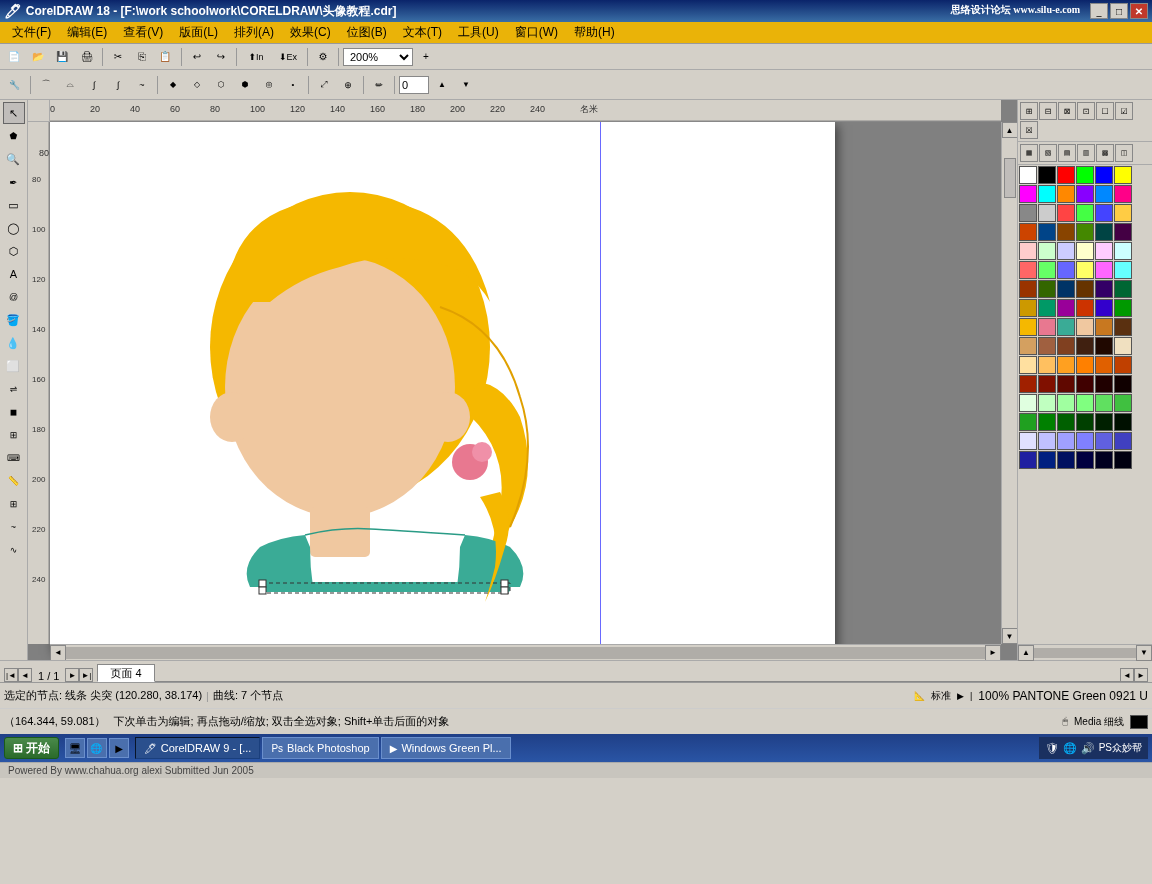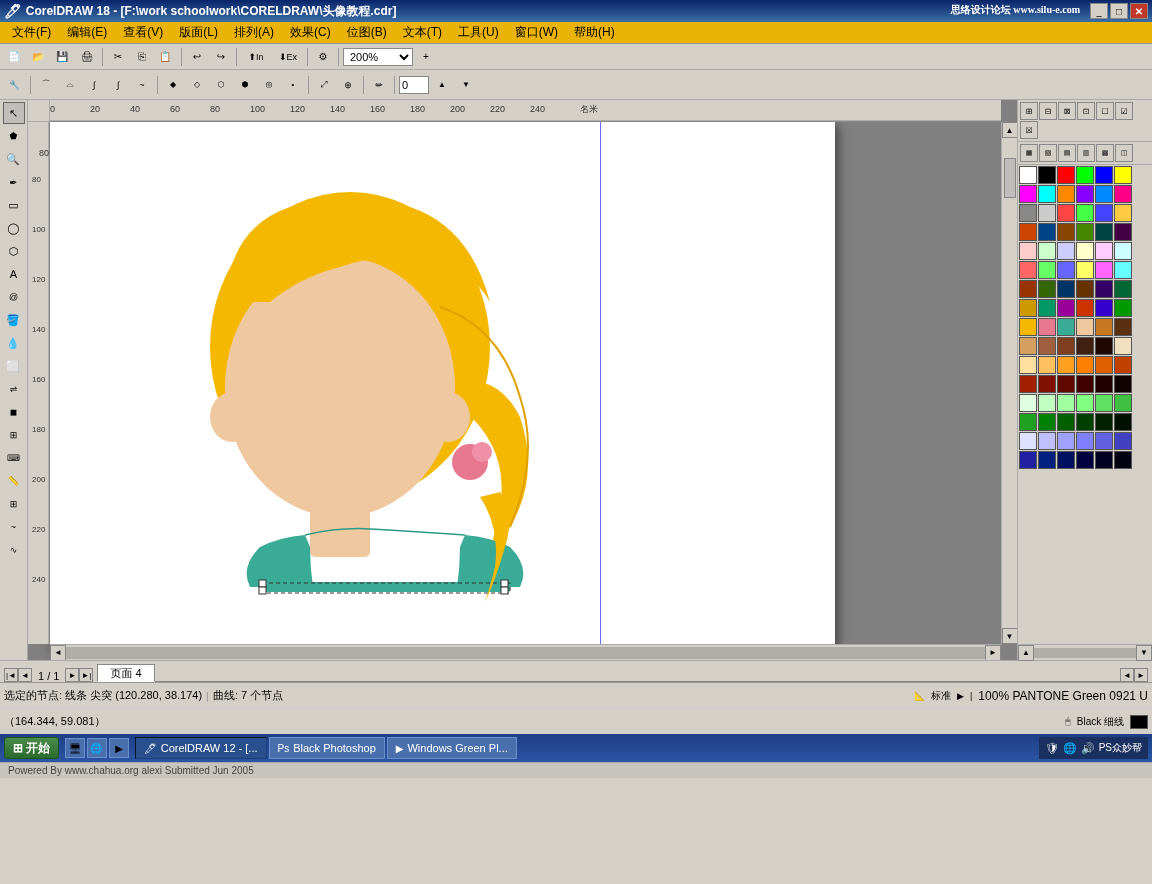--- a/index.html
+++ b/index.html
@@ -671,43 +671,44 @@
     <div style="font-size:9px;">📐</div>
     <span style="font-size:10px;">标准</span>
     <div style="font-size:9px;">▶</div>
     <div style="font-size:9px;">|</div>
     <div style="font-size:12px;max-width:180px;overflow:hidden;white-space:nowrap;">100% PANTONE Green 0921 U</div>
   </div>
 </div>
 
 <div id="status-bar2" style="height:26px;background:#d4d0c8;border-top:1px solid #ccc;display:flex;align-items:center;padding:0 4px;gap:4px;font-size:11px;">
   <span>（164.344, 59.081）</span>
+  <span style="margin-left:4px;">下次单击为编辑; 再点拖动/缩放; 双击全选对象; Shift+单击后面的对象</span>
 
   <div style="margin-left:auto;display:flex;align-items:center;gap:6px;">
     <div style="font-size:9px;">🖱</div>
-    <span style="font-size:10px;">Black 细线</span>
+    <span style="font-size:10px;">Media 细线</span>
     <div style="width:18px;height:14px;background:black;border:1px solid #555;"></div>
   </div>
 </div>
 
 <div id="taskbar" style="height:28px;background:linear-gradient(to bottom,#1f3f87,#2a55a5);display:flex;align-items:center;padding:0 4px;gap:2px;">
   <div id="start-btn" style="height:22px;padding:0 8px;background:linear-gradient(to bottom,#4a8a4a,#2a6a2a);color:white;border:1px solid #1a5a1a;font-size:12px;font-weight:bold;cursor:pointer;display:flex;align-items:center;gap:3px;border-radius:3px;">
     <span>⊞</span>
     <span>开始</span>
   </div>
 
   <div style="display:flex;gap:2px;margin:0 4px;">
     <div style="width:20px;height:20px;background:#4a6fad;border:1px solid #6a8fcd;display:flex;align-items:center;justify-content:center;cursor:pointer;font-size:10px;">🖥</div>
     <div style="width:20px;height:20px;background:#4a6fad;border:1px solid #6a8fcd;display:flex;align-items:center;justify-content:center;cursor:pointer;font-size:10px;">🌐</div>
     <div style="width:20px;height:20px;background:#4a6fad;border:1px solid #6a8fcd;display:flex;align-items:center;justify-content:center;cursor:pointer;font-size:10px;">▶</div>
   </div>
 
   <div class="taskbar-item active">
     <span style="font-size:10px;">🖊</span>
-    <span>CorelDRAW 12 - [...</span>
+    <span>CorelDRAW 9 - [...</span>
   </div>
   <div class="taskbar-item">
     <span style="font-size:10px;">Ps</span>
     <span>Black Photoshop</span>
   </div>
   <div class="taskbar-item">
     <span style="font-size:10px;">▶</span>
     <span>Windows Green Pl...</span>
   </div>
 

